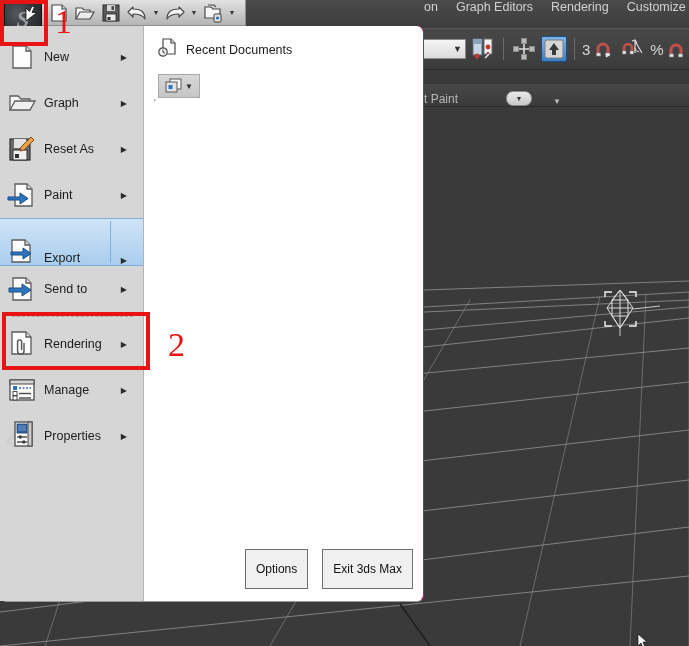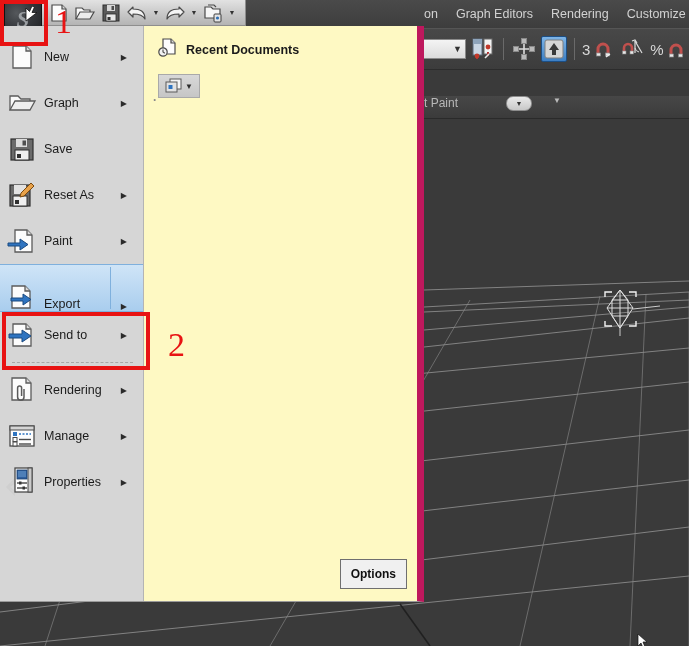--- a/index.html
+++ b/index.html
@@ -33,21 +33,20 @@
   }
   #menubar-strip {
     left: 0; top: 0; width: 689px; height: 28px;
     background: linear-gradient(#4a4a4a, #3d3d3d);
   }
   #menubar-items {
     position: absolute;
     left: 420px; top: 0;
     height: 28px;
     display: flex;
-    align-items: center;
     gap: 18px;
     padding-left: 4px;
     font-size: 12.5px;
     color: #d2d2d2;
     white-space: nowrap;
   }
   #menubar-items .menu-item { cursor: default; }
 
   #toolbar-strip {
     left: 420px; top: 28px; width: 269px; height: 40px;
@@ -99,25 +98,25 @@
     font-size: 15px;
     margin-right: -4px;
   }
   .pcttxt {
     color: #d8d8d8;
     font-size: 15px;
     margin-right: -5px;
   }
 
   #paintbar-strip {
-    left: 420px; top: 96px; width: 269px; height: 22px;
+    left: 420px; top: 84px; width: 269px; height: 22px;
     background: linear-gradient(#474747, #3b3b3b);
     border-bottom: 1px solid #2a2a2a;
     display: flex;
-    align-items: flex-start;
+    align-items: flex-end;
     color: #b8b8b8;
     font-size: 12px;
     gap: 16px;
   }
   #paintbar-label { margin-left: 4px; }
   #paint-combo {
     margin-left: 32px;
     width: 24px; height: 13px;
     background: linear-gradient(#eaeaea, #c8c8c8);
     border: 1px solid #8d8d8d;
@@ -194,26 +193,27 @@
     pointer-events: none;
   }
   #anno-num-1 { left: 55px; top: 5px; }
   #anno-num-2 { left: 168px; top: 328px; }
 
   
   #app-menu {
     position: absolute;
     left: 0; top: 26px;
     width: 424px; height: 576px;
-    background: #fef9c3;
-    border-right: 7px solid #be185d;
+    background: #ffffff;
+    border-right: 1px solid #be185d;
     border-bottom: 1px solid #9a9a9a;
     box-sizing: border-box;
     z-index: 20;
     display: flex;
+    border-radius: 7px;
   }
   #menu-left {
     width: 144px;
     background: #d6d6d6;
     border-right: 1px solid #b4b4b4;
     box-sizing: border-box;
     position: relative;
     padding-top: 8px;
   }
   .menu-row {
@@ -257,21 +257,20 @@
     height: 0;
     border-top: 1px dashed #a8a8a8;
     margin: 4px 10px 4px 12px;
   }
 
   #menu-right {
     flex: 1;
     position: relative;
     padding: 12px 0 0 14px;
     box-sizing: border-box;
-    font-weight: bold;
   }
   #recent-header {
     display: flex;
     align-items: center;
     gap: 8px;
   }
   #recent-title {
     font-size: 12.5px;
     color: #1b1b1b;
   }
@@ -294,21 +293,21 @@
     color: #8a8a8a;
     line-height: 6px;
   }
   #menu-footer {
     position: absolute;
     right: 10px; bottom: 12px;
     display: flex;
     gap: 14px;
   }
   .footer-btn {
-    height: 30px;
+    height: 40px;
     min-width: 56px;
     padding: 0 10px;
     background: #f0f0f0;
     border: 1px solid #6f6f6f;
     box-sizing: border-box;
     font-size: 12px;
     color: #111;
     display: flex;
     align-items: center;
     justify-content: center;
@@ -536,32 +535,20 @@
       <span class="menu-icon">
         <svg width="30" height="28" viewBox="0 0 30 28">
           <path d="M3 21 V7 H11 L14 10 H23 V13" fill="#fafafa" stroke="#5b5b5b" stroke-width="1.3"></path>
           <path d="M3 21 L8 12 H28 L23 21 Z" fill="#efefef" stroke="#5b5b5b" stroke-width="1.3"></path>
         </svg>
       </span>
       <span class="menu-label">Graph</span>
       <span class="menu-sub-arrow">▶</span>
     </div>
 
-    <div class="menu-row">
-      <span class="menu-icon">
-        <svg width="28" height="28" viewBox="0 0 28 28">
-          <rect x="3" y="4" width="22" height="21" fill="#6a6a6a" stroke="#2f2f2f" stroke-width="1.2"></rect>
-          <rect x="8" y="4" width="11" height="8" fill="#dcdcdc"></rect>
-          <rect x="14.5" y="5.5" width="3.5" height="5" fill="#4f4f4f"></rect>
-          <rect x="7" y="15" width="14" height="10" fill="#efefef" stroke="#2f2f2f" stroke-width="1"></rect>
-          <rect x="9" y="19" width="4" height="4" fill="#2f2f2f"></rect>
-        </svg>
-      </span>
-      <span class="menu-label">Save</span>
-    </div>
 
     <div class="menu-row">
       <span class="menu-icon">
         <svg width="30" height="28" viewBox="0 0 30 28">
           <rect x="3" y="4" width="20" height="21" fill="#6a6a6a" stroke="#2f2f2f" stroke-width="1.2"></rect>
           <rect x="7" y="4" width="12" height="9" fill="#e2e2e2"></rect>
           <rect x="6" y="15" width="14" height="10" fill="#efefef" stroke="#2f2f2f" stroke-width="1"></rect>
           <rect x="8" y="19" width="4" height="4" fill="#2f2f2f"></rect>
           <path d="M14 12 L24 2 L27 5 L17 15 L13 16 Z" fill="#e8a24a" stroke="#7a4a10" stroke-width="1"></path>
           <path d="M24 2 L27 5" stroke="#7a4a10" stroke-width="1"></path>
@@ -678,20 +665,21 @@
         <rect x="1" y="4" width="11" height="10" fill="#e2e2e2" stroke="#5a5a5a" stroke-width="1"></rect>
         <rect x="3.5" y="7" width="4" height="4" fill="#2f74c0"></rect>
       </svg>
       <span class="chev">▼</span>
     </div>
 
     <div id="recent-dot">.</div>
 
     <div id="menu-footer">
       <div class="footer-btn">Options</div>
+      <div class="footer-btn">Exit 3ds Max</div>
     </div>
   </div>
 
 </div>
 
 <div class="anno-box" id="anno-box-1"></div>
 <div class="anno-num" id="anno-num-1">1</div>
 <div class="anno-box" id="anno-box-2"></div>
 <div class="anno-num" id="anno-num-2">2</div>
 

